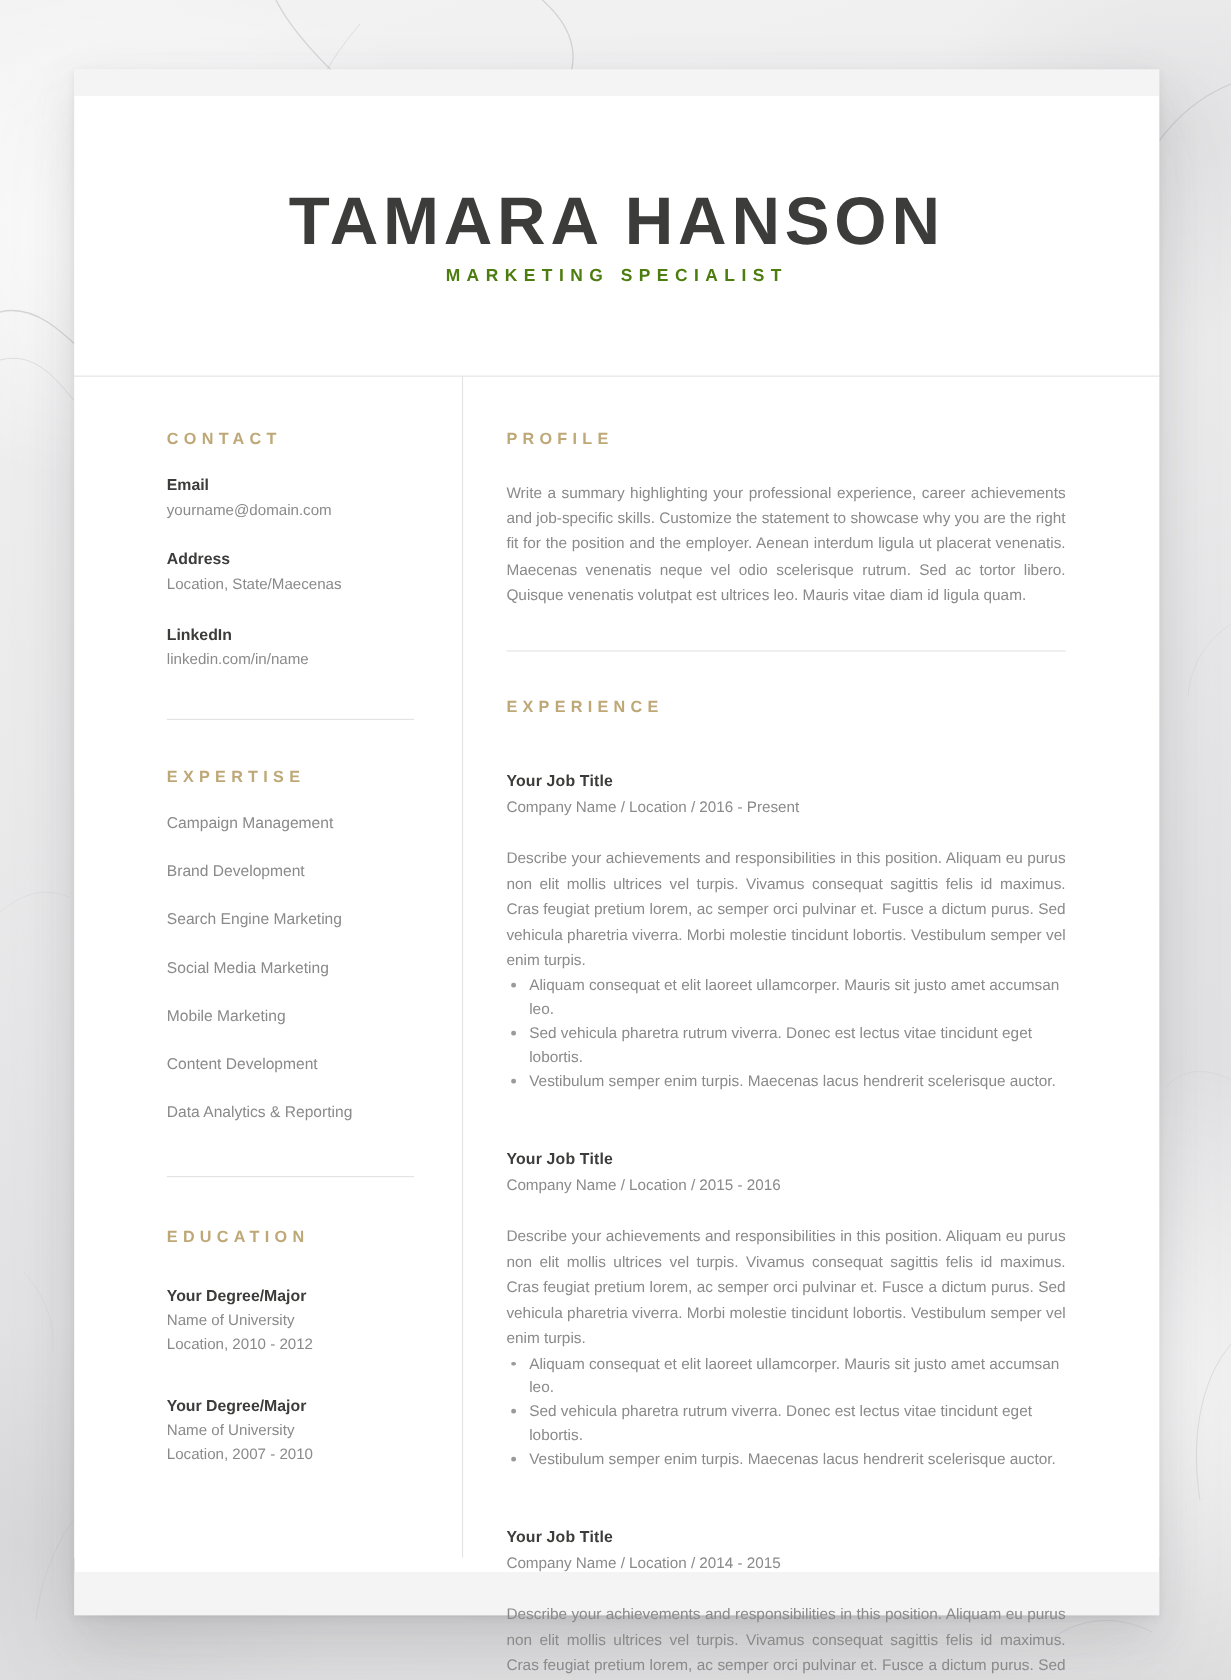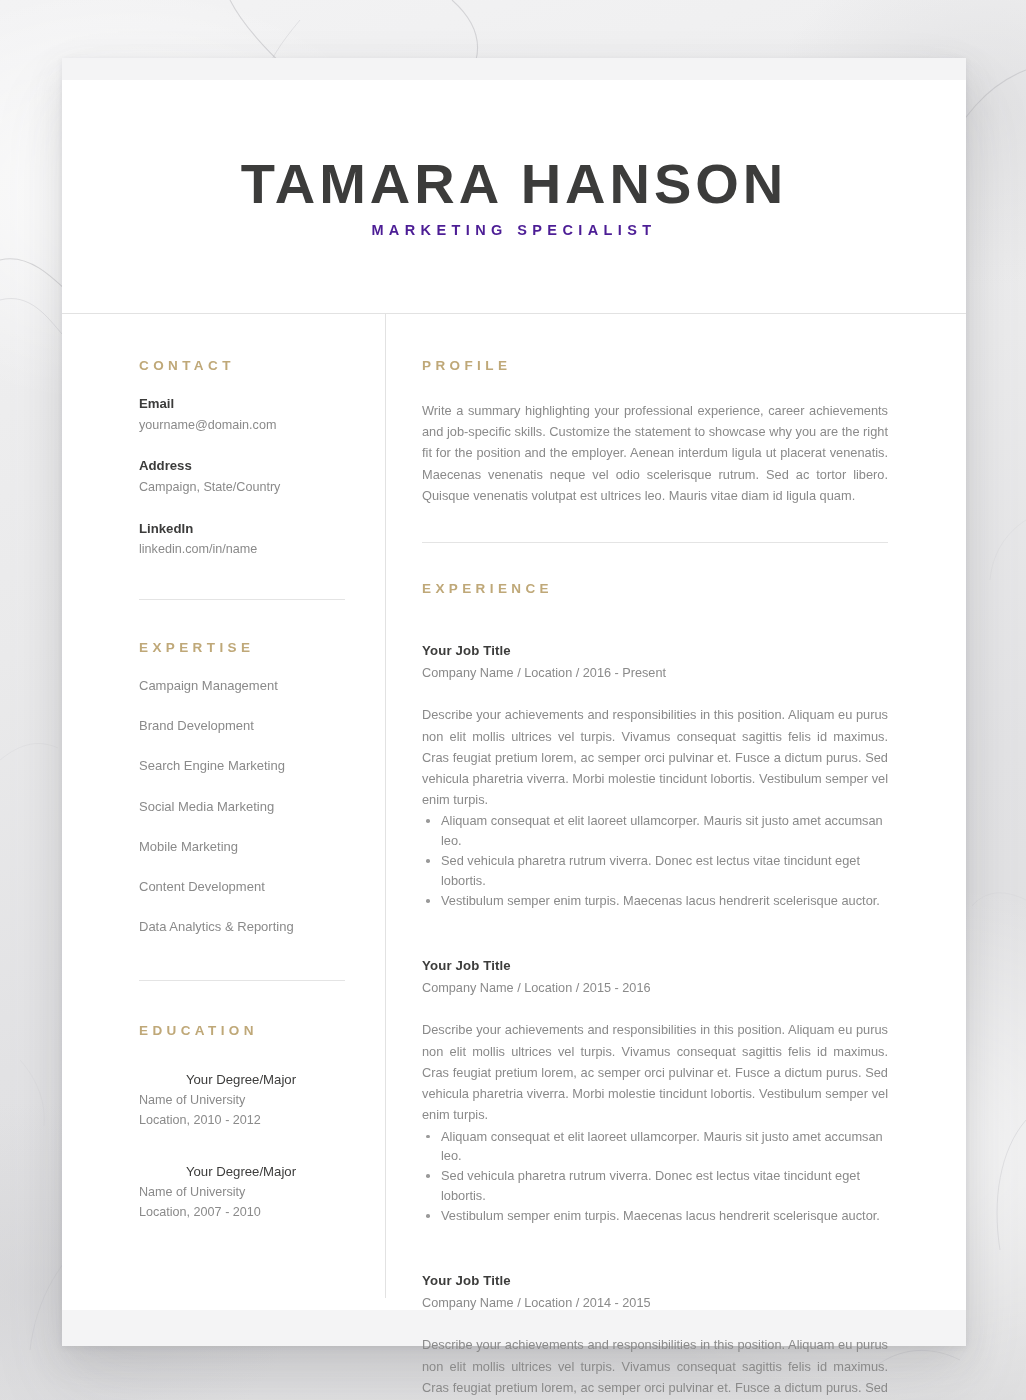--- a/index.html
+++ b/index.html
@@ -62,21 +62,21 @@
     letter-spacing:4.0px;
     color:#3c3c3b;
     line-height:1;
     white-space:nowrap;
   }
   #job-title-sub {
     margin-top:10px;
     font-size:14.5px;
     font-weight:700;
     letter-spacing:5.4px;
-    color:#4c1d95;
+    color:#4d7c0f;
     white-space:nowrap;
   }
 
   
   #header-rule {
     position:absolute; left:0; top:255px; width:100%; height:1px;
     background:#e2e2e2;
   }
 
   
@@ -143,24 +143,23 @@
     line-height:1.4;
   }
   .expertise-item:first-of-type { margin-top:27px; }
 
   #expertise-rule { margin:44px 0 0 0; width:206px; }
 
   #education-head { margin-top:42px; }
   .edu-item { margin-top:32px; }
   .edu-degree {
     font-size:13.2px;
-    font-weight:400;
+    font-weight:700;
     color:#3c3c3b;
     line-height:1.55;
-    text-align:center;
   }
   .edu-line {
     font-size:12.6px;
     color:#8a8a8a;
     line-height:1.58;
   }
 
   
   #profile-text {
     margin-top:27px;
@@ -261,21 +260,21 @@
       <div class="sec-head">CONTACT</div>
 
 
       <div class="contact-item">
         <div class="contact-label">Email</div>
         <div class="contact-value">yourname@domain.com</div>
       </div>
 
       <div class="contact-item">
         <div class="contact-label">Address</div>
-        <div class="contact-value">Campaign, State/Country</div>
+        <div class="contact-value">Location, State/Maecenas</div>
       </div>
 
       <div class="contact-item">
         <div class="contact-label">LinkedIn</div>
         <div class="contact-value">linkedin.com/in/name</div>
       </div>
 
       <hr class="hr" id="contact-rule">
 
       <div class="sec-head" id="expertise-head">EXPERTISE</div>

